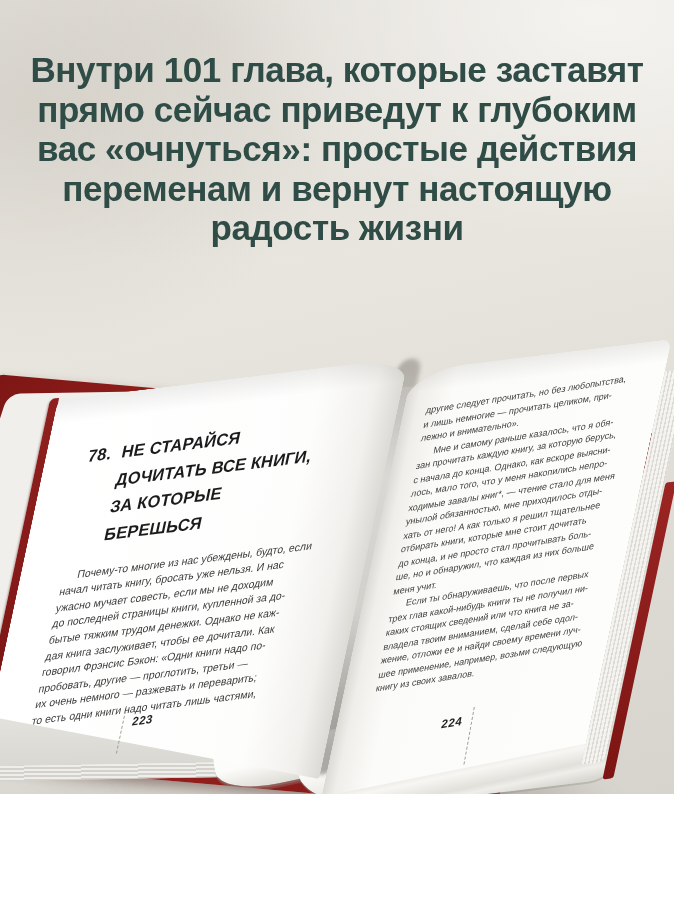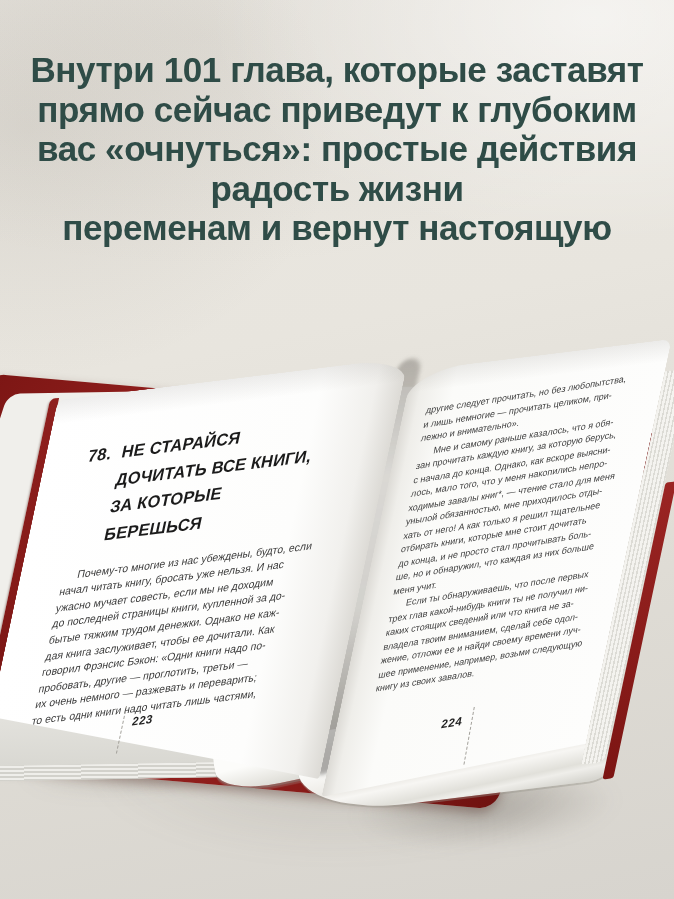--- a/index.html
+++ b/index.html
@@ -1,20 +1,20 @@
 <!DOCTYPE html>
 <html><head>
 <meta charset="utf-8">
 <style>
   * { margin:0; padding:0; box-sizing:border-box; }
   html,body { width:674px; height:899px; overflow:hidden; }
   body { font-family:"Liberation Sans", sans-serif; }
 
   .screen {
-    position:relative; width:674px; height:899px; overflow:hidden;
+    position:relative; width:674px; height:794px; overflow:hidden;
     background:
       radial-gradient(620px 360px at 88% 2%, rgba(255,255,255,.55), rgba(255,255,255,0) 62%),
       radial-gradient(520px 420px at 4% 14%, rgba(125,118,106,.14), rgba(125,118,106,0) 60%),
       radial-gradient(900px 420px at 30% 4%, rgba(130,124,112,.10), rgba(130,124,112,0) 55%),
       linear-gradient(168deg, #ebe8e2 0%, #e8e5de 38%, #dfdcd5 68%, #d7d4ce 100%);
   }
 
   
   .headline {
     position:absolute; left:12px; right:12px; top:50px;
@@ -128,22 +128,22 @@
 </head>
 <body>
 
 <div class="screen">
 
   <div class="headline">
 
   <div class="hl-line">Внутри 101 глава, которые заставят</div>
       <div class="hl-line">прямо сейчас приведут к глубоким</div>
       <div class="hl-line">вас «очнуться»: простые действия</div>
+      <div class="hl-line">переменам и вернут настоящую</div>
       <div class="hl-line">радость жизни</div>
-      <div class="hl-line">переменам и вернут настоящую</div>
     </div>
 
   <div class="shadow shadow-c"></div>
   <div class="shadow shadow-a"></div>
   <div class="shadow shadow-b"></div>
 
   <div class="cover"></div>
   <div class="stack"></div>
   <div class="curl-a"></div>
   <div class="curl-b"></div>

